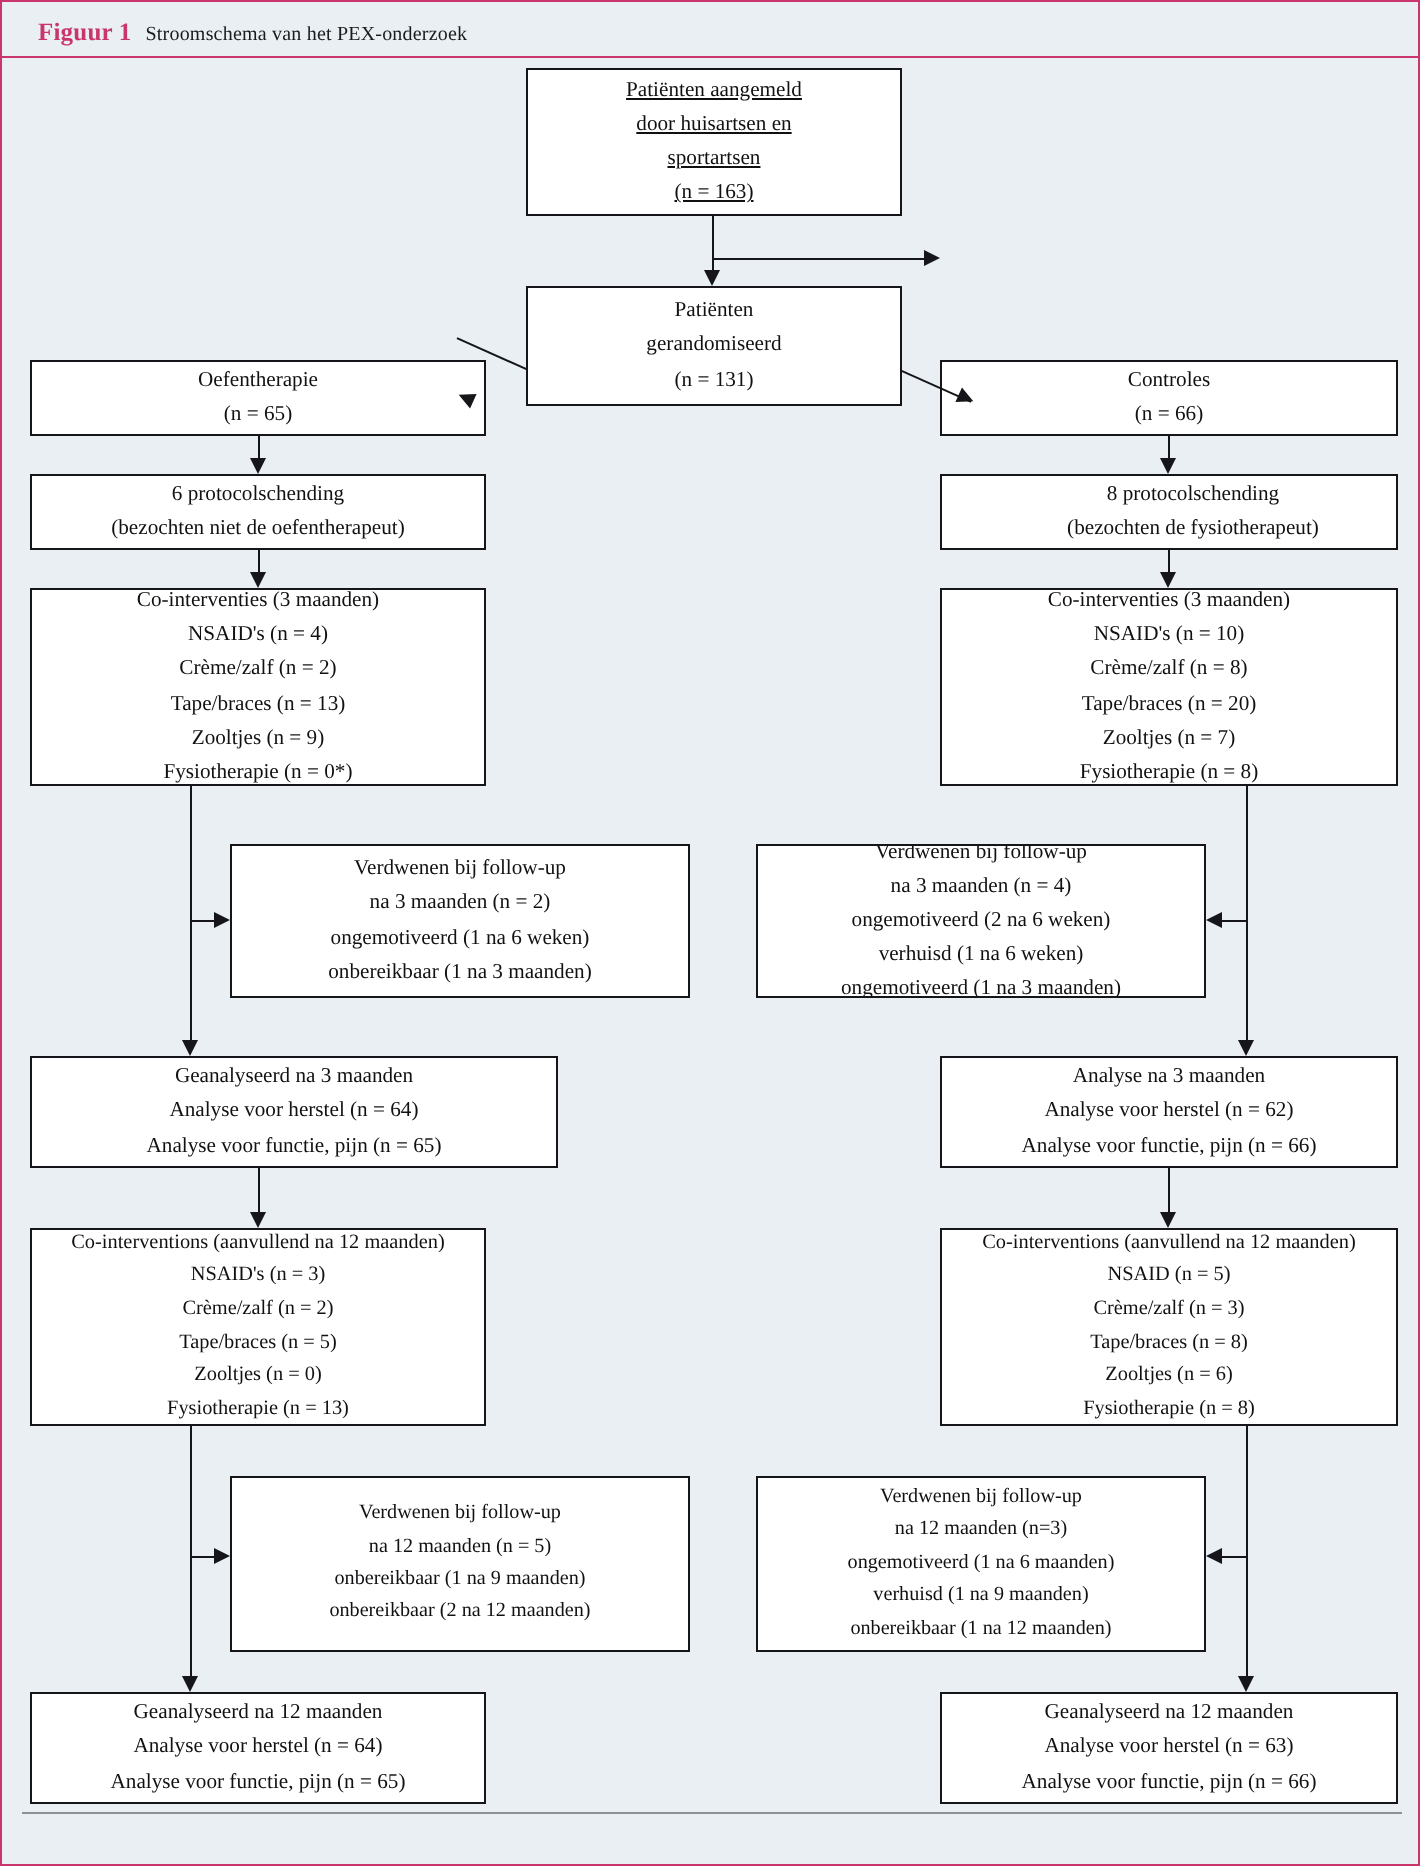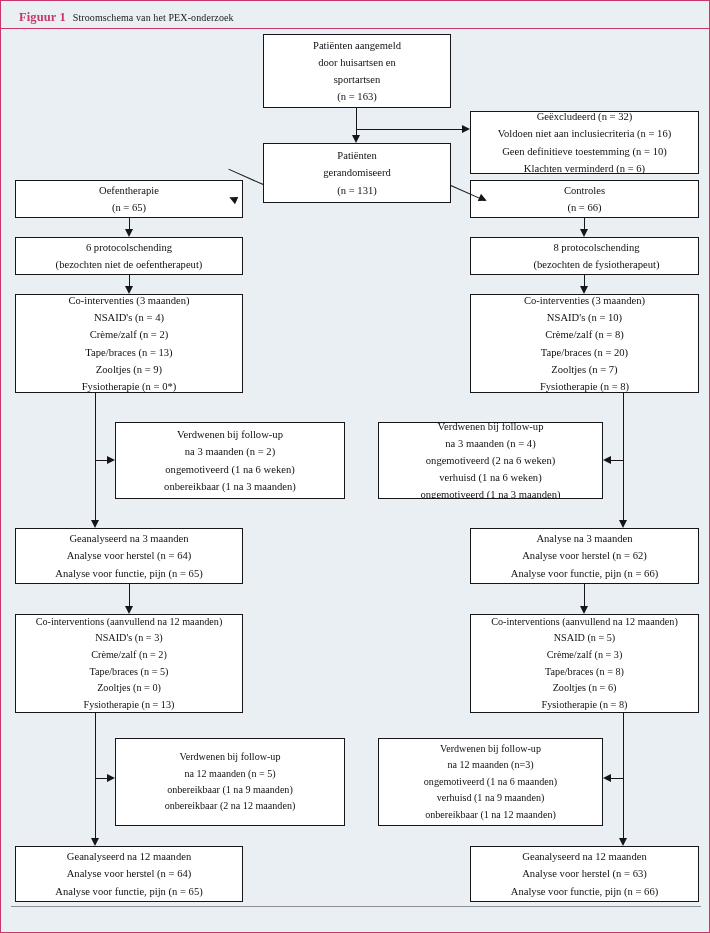--- a/index.html
+++ b/index.html
@@ -115,33 +115,27 @@
 </style>
 </head>
 <body>
 
 <div id="figure-root">
 
   <div class="fig-header">
     <span class="fig-label">Figuur 1</span><span class="fig-caption">Stroomschema van het PEX-onderzoek</span>
   </div>
 
-  <div class="node" style="left:262px; top:33px; width:188px; height:74px;">
+  <div class="node" style="left:262px; top:33px; width:188px; height:74px;text-decoration:underline;">
     <span class="ln">Patiënten aangemeld</span>
     <span class="ln">door huisartsen en</span>
     <span class="ln">sportartsen</span>
     <span class="ln">(n = 163)</span>
   </div>
 
-  <div class="node" style="left:469px; top:110px; width:229px; height:63px;">
-    <span class="ln">Geëxcludeerd (n = 32)</span>
-    <span class="ln">Voldoen niet aan inclusiecriteria (n = 16)</span>
-    <span class="ln">Geen definitieve toestemming (n = 10)</span>
-    <span class="ln">Klachten verminderd (n = 6)</span>
-  </div>
 
   <div class="node" style="left:262px; top:142px; width:188px; height:60px;">
     <span class="ln">Patiënten</span>
     <span class="ln">gerandomiseerd</span>
     <span class="ln">(n = 131)</span>
   </div>
 
   <div class="node" style="left:14px; top:179px; width:228px; height:38px;">
     <span class="ln">Oefentherapie</span>
     <span class="ln">(n = 65)</span>
@@ -188,21 +182,21 @@
   </div>
 
   <div class="node" style="left:377px; top:421px; width:225px; height:77px;">
     <span class="ln">Verdwenen bij follow-up</span>
     <span class="ln">na 3 maanden (n = 4)</span>
     <span class="ln">ongemotiveerd (2 na 6 weken)</span>
     <span class="ln">verhuisd (1 na 6 weken)</span>
     <span class="ln">ongemotiveerd (1 na 3 maanden)</span>
   </div>
 
-  <div class="node" style="left:14px; top:527px; width:228px; height:56px;">
+  <div class="node" style="left:14px; top:527px; width:264px; height:56px;">
     <span class="ln">Geanalyseerd na 3 maanden</span>
     <span class="ln">Analyse voor herstel (n = 64)</span>
     <span class="ln">Analyse voor functie, pijn (n = 65)</span>
   </div>
 
   <div class="node" style="left:469px; top:527px; width:229px; height:56px;">
     <span class="ln">Analyse na 3 maanden</span>
     <span class="ln">Analyse voor herstel (n = 62)</span>
     <span class="ln">Analyse voor functie, pijn (n = 66)</span>
   </div>

